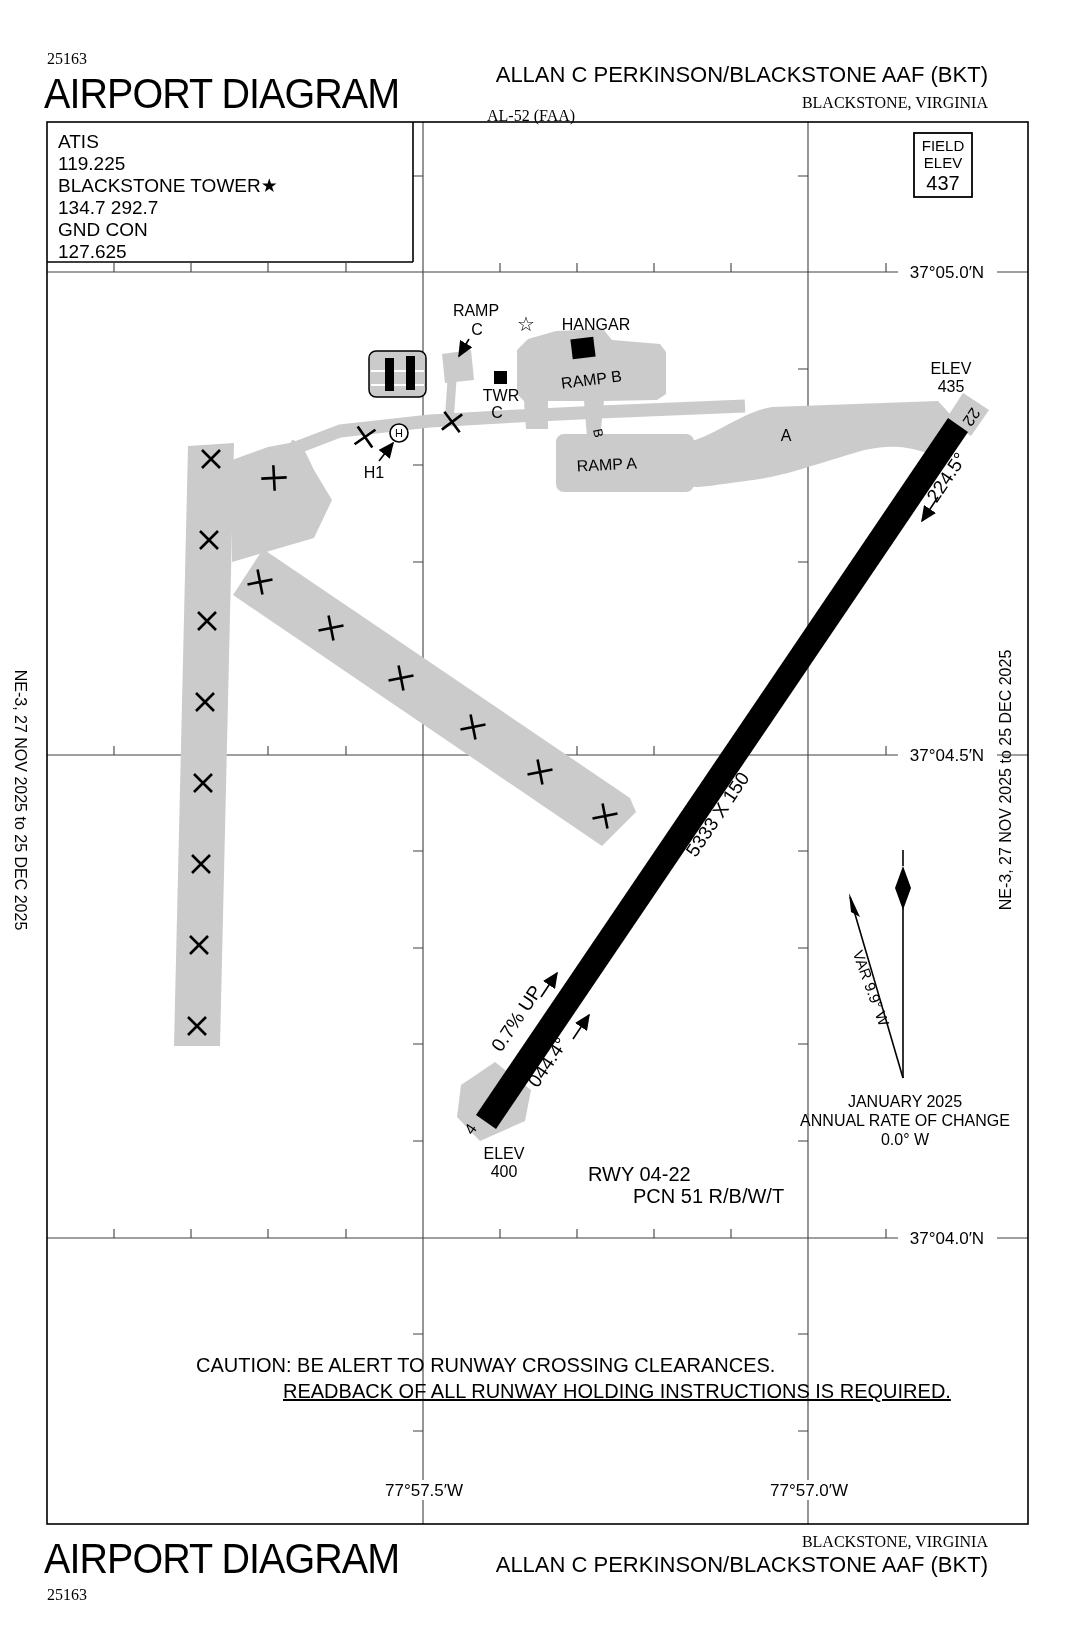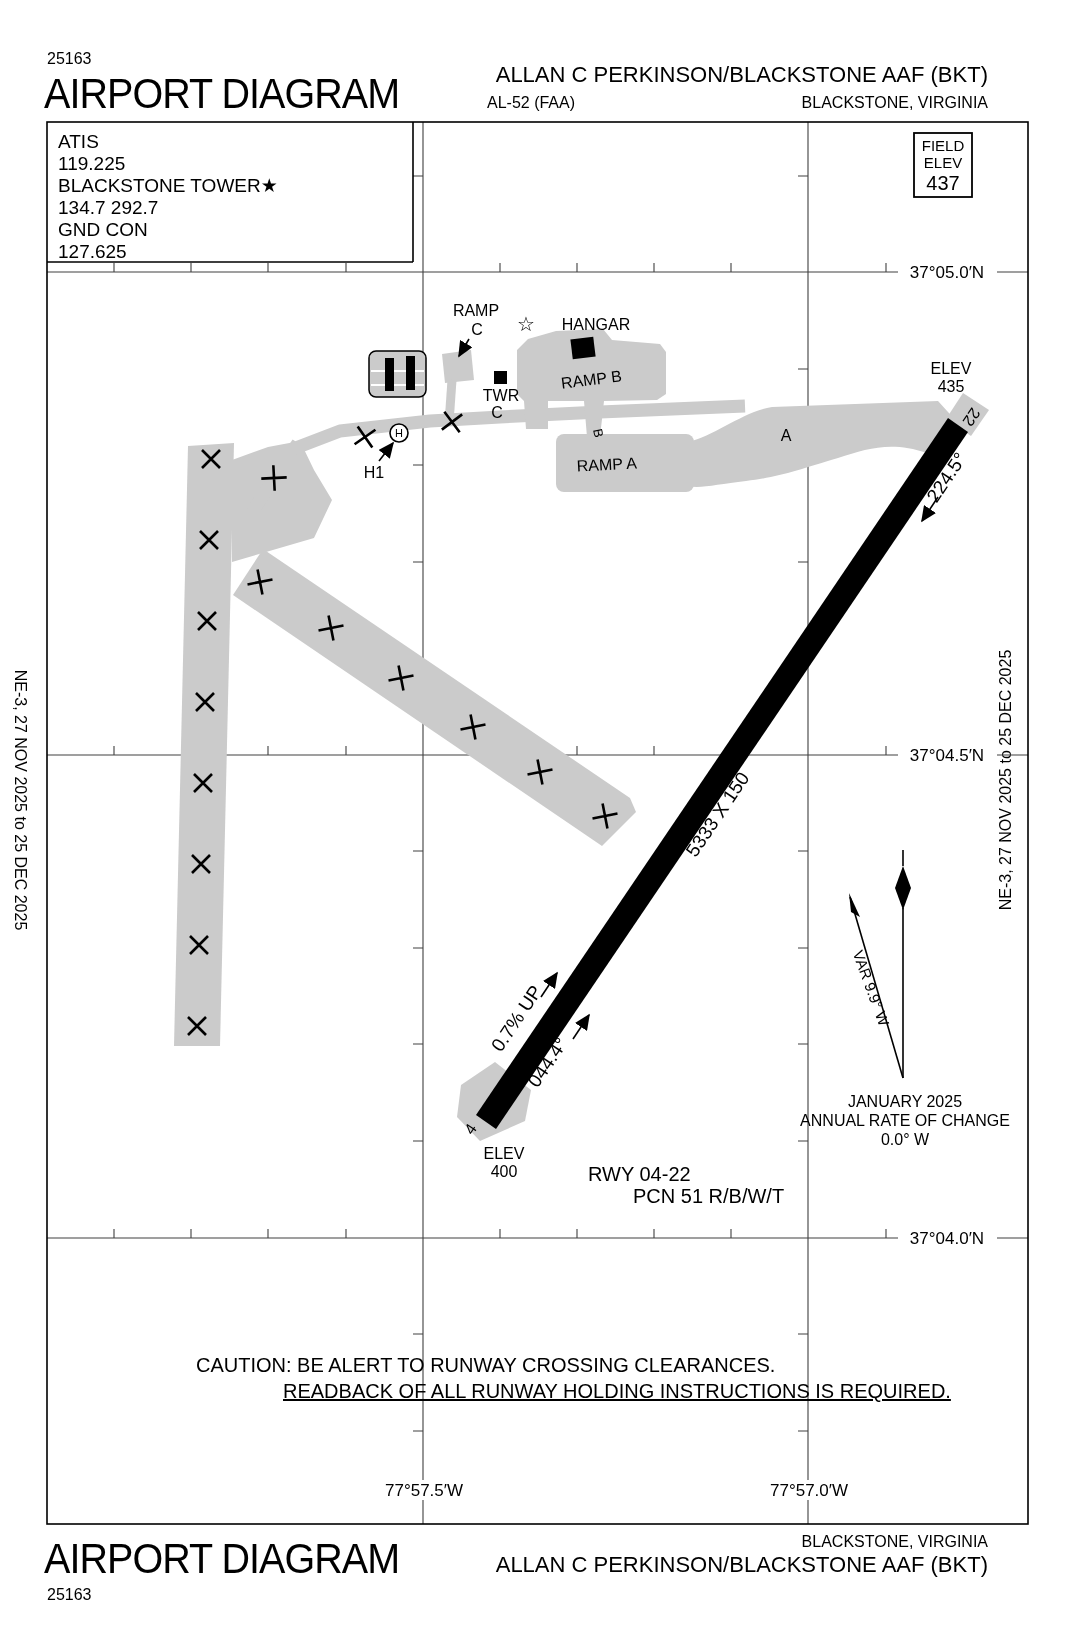--- a/index.html
+++ b/index.html
@@ -1,32 +1,32 @@
 <!DOCTYPE html>
 <html><head>
 <meta charset="utf-8">
 <style>
   html,body{margin:0;padding:0;background:#fff;}
   body{width:1076px;height:1650px;position:relative;overflow:hidden;
        font-family:"Liberation Sans",sans-serif;color:#000;}
   .abs{position:absolute;}
   .big-title{font-size:42px;letter-spacing:-1px;transform:scaleX(.94);transform-origin:left;white-space:nowrap;}
-  .small{font-size:16px;white-space:nowrap;}
+  .small{font-size:16px;white-space:nowrap;font-family:Liberation Serif, serif;}
   .name{font-size:22px;white-space:nowrap;}
   .rt{text-align:center;}
   .vtext{font-size:16px;white-space:nowrap;}
   svg text{fill:#000;font-family:"Liberation Sans",sans-serif;}
 </style>
 </head>
 <body>
 
 <div class="abs small" style="left:47px;top:50px;">25163</div>
 <div class="abs big-title" style="left:44px;top:70px;">AIRPORT DIAGRAM</div>
 <div class="abs name rt" style="right:88px;top:62px;">ALLAN C PERKINSON/BLACKSTONE AAF (BKT)</div>
-<div class="abs small" style="left:487px;top:94px;">AL-52 (FAA)</div>
+<div class="abs small" style="left:487px;top:107px;">AL-52 (FAA)</div>
 <div class="abs small rt" style="right:88px;top:94px;">BLACKSTONE, VIRGINIA</div>
 
 <div class="abs vtext" style="left:20px;top:800px;transform:translate(-50%,-50%) rotate(90deg);">NE-3,  27 NOV 2025  to  25 DEC 2025</div>
 <div class="abs vtext" style="left:1006px;top:780px;transform:translate(-50%,-50%) rotate(-90deg);">NE-3,  27 NOV 2025  to  25 DEC 2025</div>
 
 <svg class="abs" style="left:0;top:0;" width="1076" height="1650" viewBox="0 0 1076 1650">
 
   <g stroke="#404040" stroke-width="1.1">
     <path d="M47,272 H898 M997,272 H1028"></path>
     <path d="M47,755 H898 M997,755 H1028"></path>

